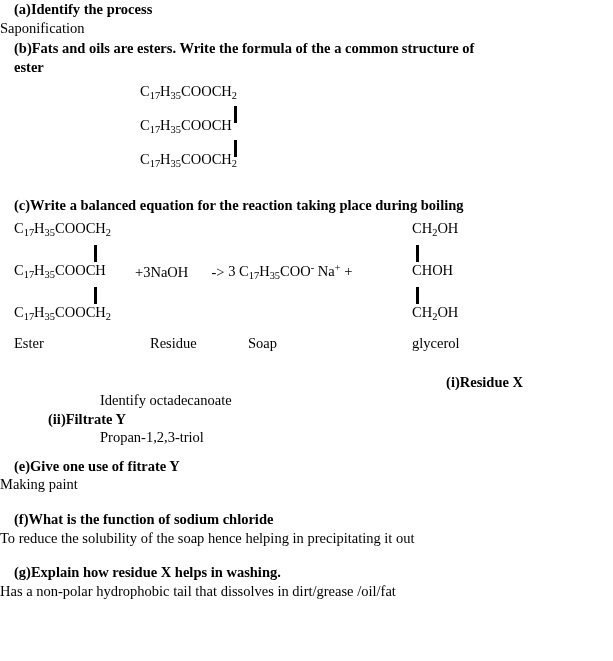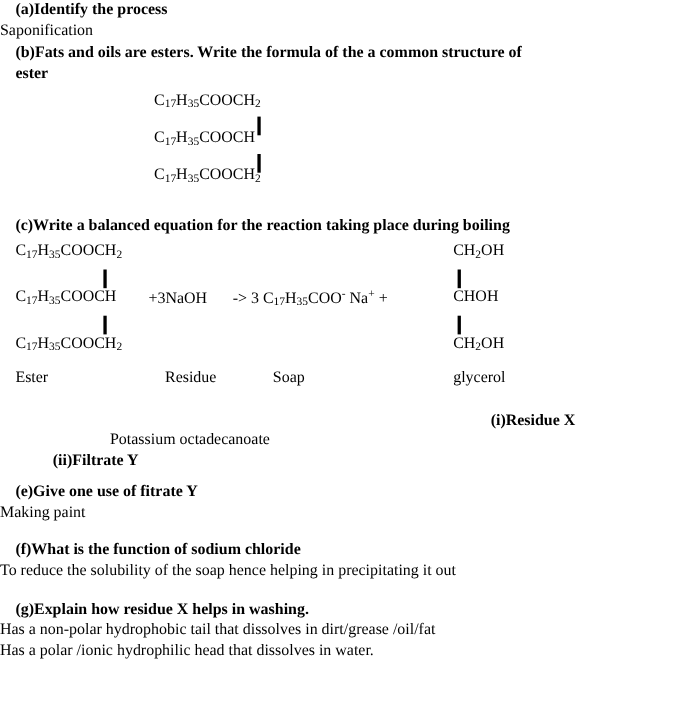--- a/index.html
+++ b/index.html
@@ -159,29 +159,29 @@
 
   <div class="labels">
     <span class="lbl" style="left:14px;">Ester</span>
     <span class="lbl" style="left:150px;">Residue</span>
     <span class="lbl" style="left:248px;">Soap</span>
     <span class="lbl" style="left:412px;">glycerol</span>
   </div>
 
   <div class="gap-md"></div>
   <div class="qhead" style="margin-left:48px;text-align:right;">(i)Residue X</div>
-  <div class="ans" style="margin-left:100px;">Potassium octadecanoate</div>
+  <div class="ans" style="margin-left:100px;">Identify octadecanoate</div>
   <div class="qhead" style="margin-left:48px;">(ii)Filtrate Y</div>
+  <div class="ans" style="margin-left:100px;">Propan-1,2,3-triol</div>
 
   <div class="gap-sm"></div>
   <div class="qhead">(e)Give one use of fitrate Y</div>
   <div class="ans">Making paint</div>
 
   <div class="gap-md"></div>
   <div class="qhead">(f)What is the function of sodium chloride</div>
   <div class="ans">To reduce the solubility of the soap hence helping in precipitating it out</div>
 
   <div class="gap-md"></div>
   <div class="qhead">(g)Explain how residue X helps in washing.</div>
   <div class="ans">Has a non-polar hydrophobic tail that dissolves in dirt/grease /oil/fat</div>
-  <div class="ans">Has a polar /ionic hydrophilic head that dissolves in water.</div>
 
 </div>
 
 </body></html>

